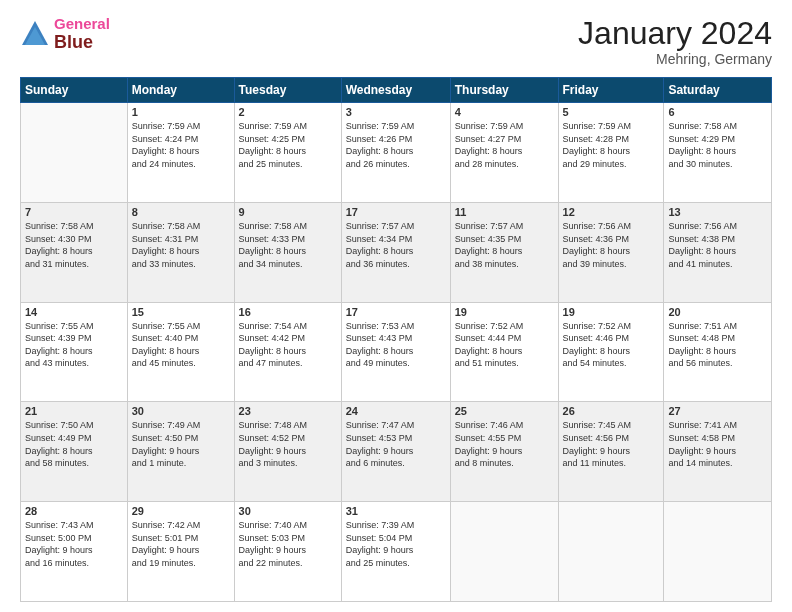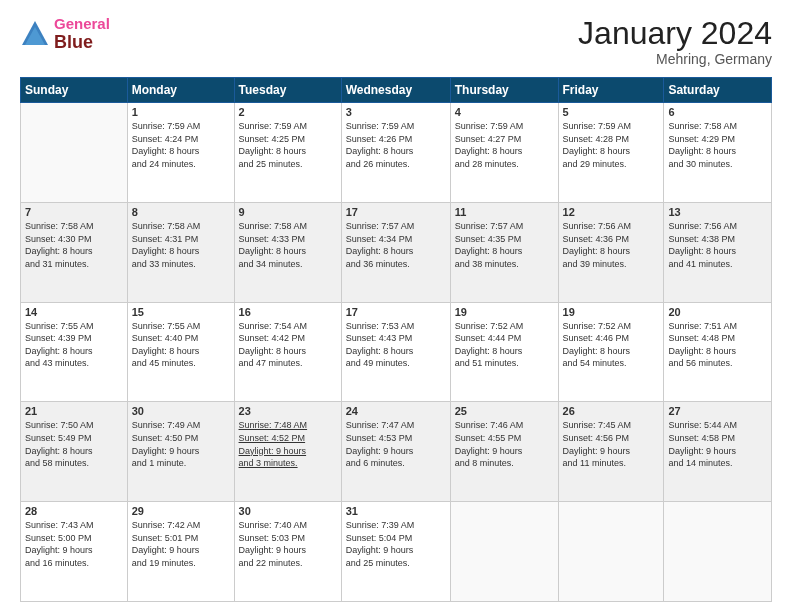--- a/index.html
+++ b/index.html
@@ -284,34 +284,34 @@
             <div class="day-info" style="white-space: pre-line;">Sunrise: 7:51 AM
 Sunset: 4:48 PM
 Daylight: 8 hours
 and 56 minutes.</div>
           </td>
         </tr>
         <tr class="row-shaded">
           <td>
             <div class="day-number">21</div>
             <div class="day-info" style="white-space: pre-line;">Sunrise: 7:50 AM
-Sunset: 5:49 PM
+Sunset: 4:49 PM
 Daylight: 8 hours
 and 58 minutes.</div>
           </td>
           <td>
             <div class="day-number">30</div>
             <div class="day-info" style="white-space: pre-line;">Sunrise: 7:49 AM
 Sunset: 4:50 PM
 Daylight: 9 hours
 and 1 minute.</div>
           </td>
           <td>
             <div class="day-number">23</div>
-            <div class="day-info" style="white-space: pre-line; text-decoration: underline;">Sunrise: 7:48 AM
+            <div class="day-info" style="white-space: pre-line;">Sunrise: 7:48 AM
 Sunset: 4:52 PM
 Daylight: 9 hours
 and 3 minutes.</div>
           </td>
           <td>
             <div class="day-number">24</div>
             <div class="day-info" style="white-space: pre-line;">Sunrise: 7:47 AM
 Sunset: 4:53 PM
 Daylight: 9 hours
 and 6 minutes.</div>
@@ -325,21 +325,21 @@
           </td>
           <td>
             <div class="day-number">26</div>
             <div class="day-info" style="white-space: pre-line;">Sunrise: 7:45 AM
 Sunset: 4:56 PM
 Daylight: 9 hours
 and 11 minutes.</div>
           </td>
           <td>
             <div class="day-number">27</div>
-            <div class="day-info" style="white-space: pre-line;">Sunrise: 5:44 AM
+            <div class="day-info" style="white-space: pre-line;">Sunrise: 7:41 AM
 Sunset: 4:58 PM
 Daylight: 9 hours
 and 14 minutes.</div>
           </td>
         </tr>
         <tr class="row-white">
           <td>
             <div class="day-number">28</div>
             <div class="day-info" style="white-space: pre-line;">Sunrise: 7:43 AM
 Sunset: 5:00 PM

